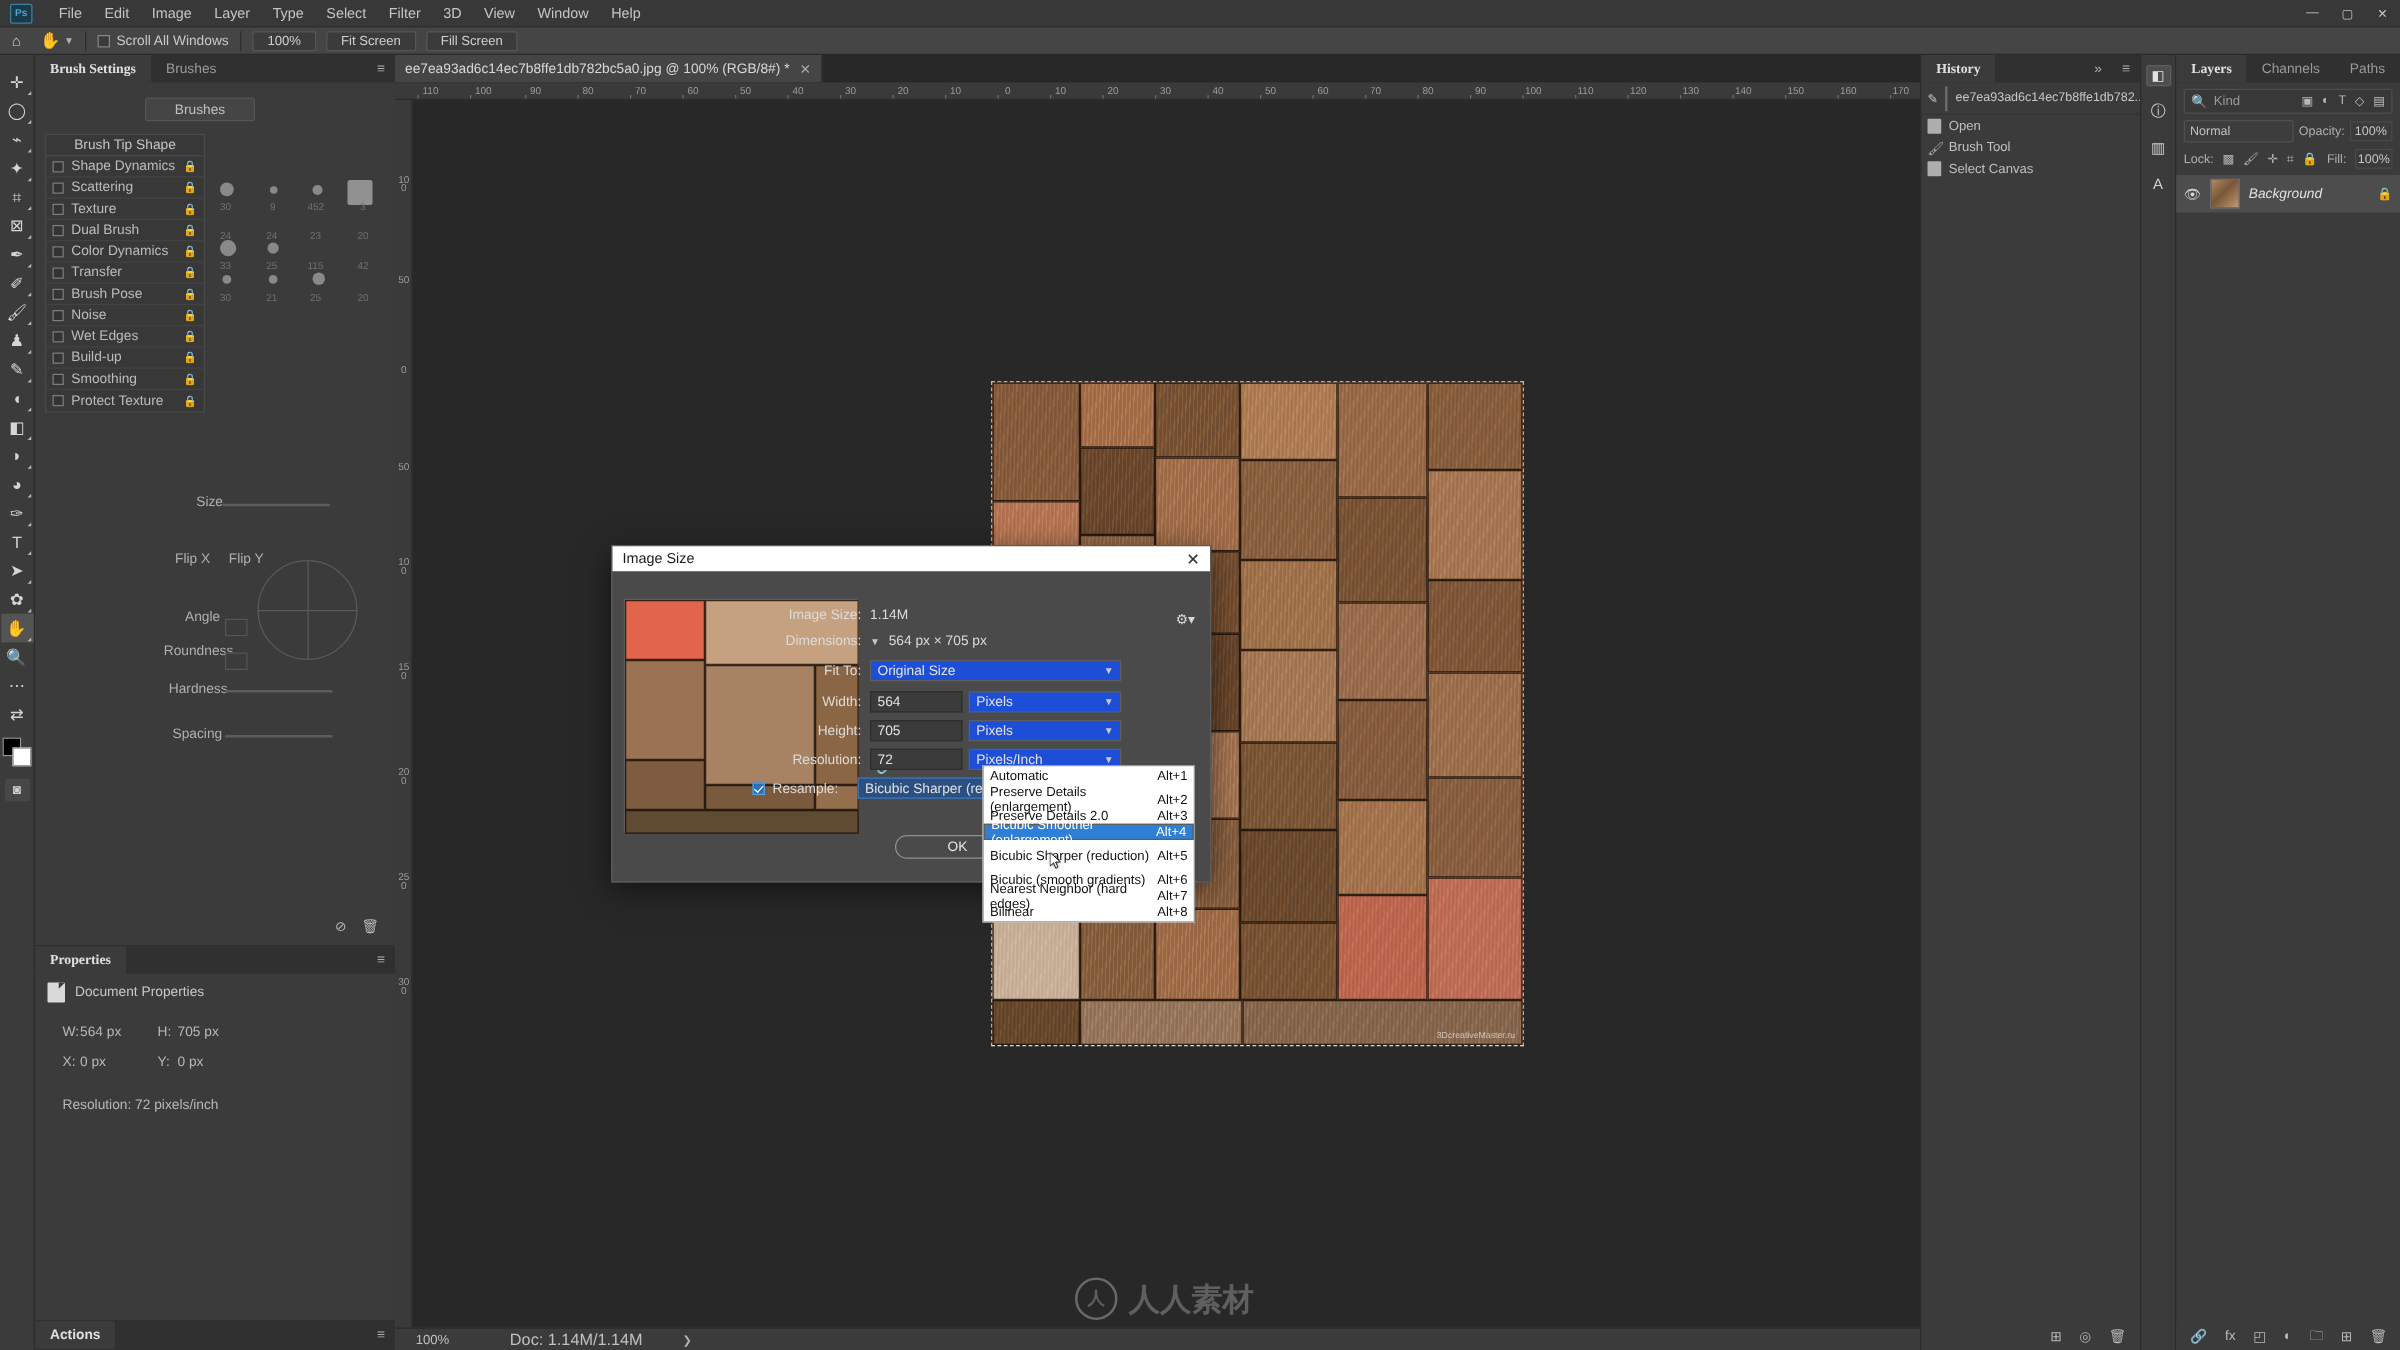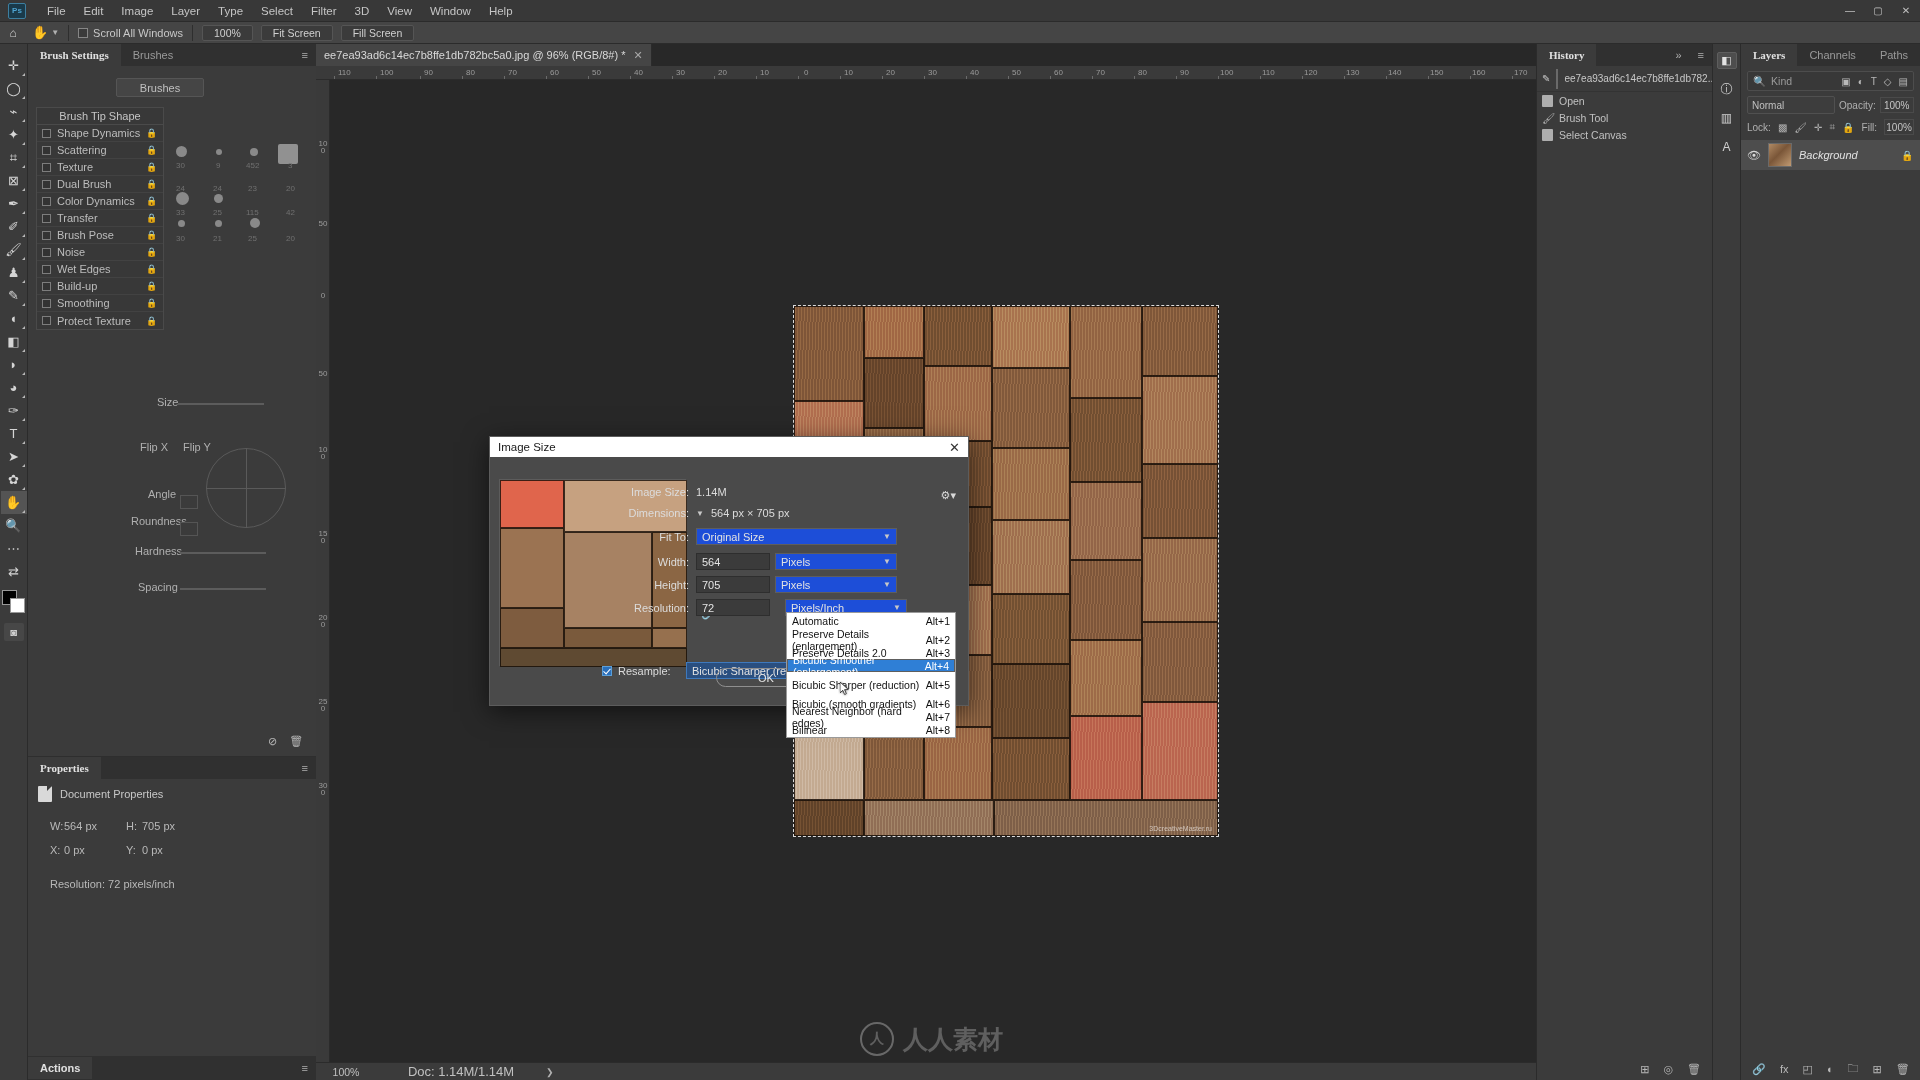--- a/index.html
+++ b/index.html
@@ -279,21 +279,21 @@
       <span>Scroll All Windows</span>
     </div>
     <div class="ob-sep"></div>
     <div class="ob-btn">100%</div>
     <div class="ob-btn">Fit Screen</div>
     <div class="ob-btn">Fill Screen</div>
   </div>
 
   <div class="tabbar">
     <div class="doc-tab">
-      <span>ee7ea93ad6c14ec7b8ffe1db782bc5a0.jpg @ 96%  (RGB/8#) *</span>
+      <span>ee7ea93ad6c14ec7b8ffe1db782bc5a0.jpg @ 100%  (RGB/8#) *</span>
       <span class="tab-close">✕</span>
     </div>
   </div>
 
   <div class="toolbar">
     <div class="tool">✛<i class="cnr"></i></div>
     <div class="tool">◯<i class="cnr"></i></div>
     <div class="tool">⌁<i class="cnr"></i></div>
     <div class="tool">✦<i class="cnr"></i></div>
     <div class="tool">⌗<i class="cnr"></i></div>
@@ -750,27 +750,27 @@
         <span class="tinput" style="width:74px;">705</span>
         <span class="sel" style="width:122px;margin-left:5px;">
           <span>Pixels</span>
           <span class="ar">▼</span>
         </span>
       </div>
 
       <div class="frow" style="left:132px;top:142px;">
         <span class="lbl">Resolution:</span>
         <span class="tinput" style="width:74px;">72</span>
-        <span class="sel" style="width:122px;margin-left:15px;">
+        <span class="sel" style="width:122px;margin-left:5px;">
           <span>Pixels/Inch</span>
           <span class="ar">▼</span>
         </span>
       </div>
 
-      <div class="frow" style="left:112px;top:165px;margin-top:40px;">
+      <div class="frow" style="left:112px;top:165px;">
         <span class="chkbox on" style="margin-right:6px;"></span>
         <span style="width:68px;">Resample:</span>
         <span class="sel focus" style="width:201px;">
           <span>Bicubic Sharper (reduction)</span>
           <span class="ar">▼</span>
         </span>
       </div>
 
       <div class="okbtn">OK</div>
     </div>

